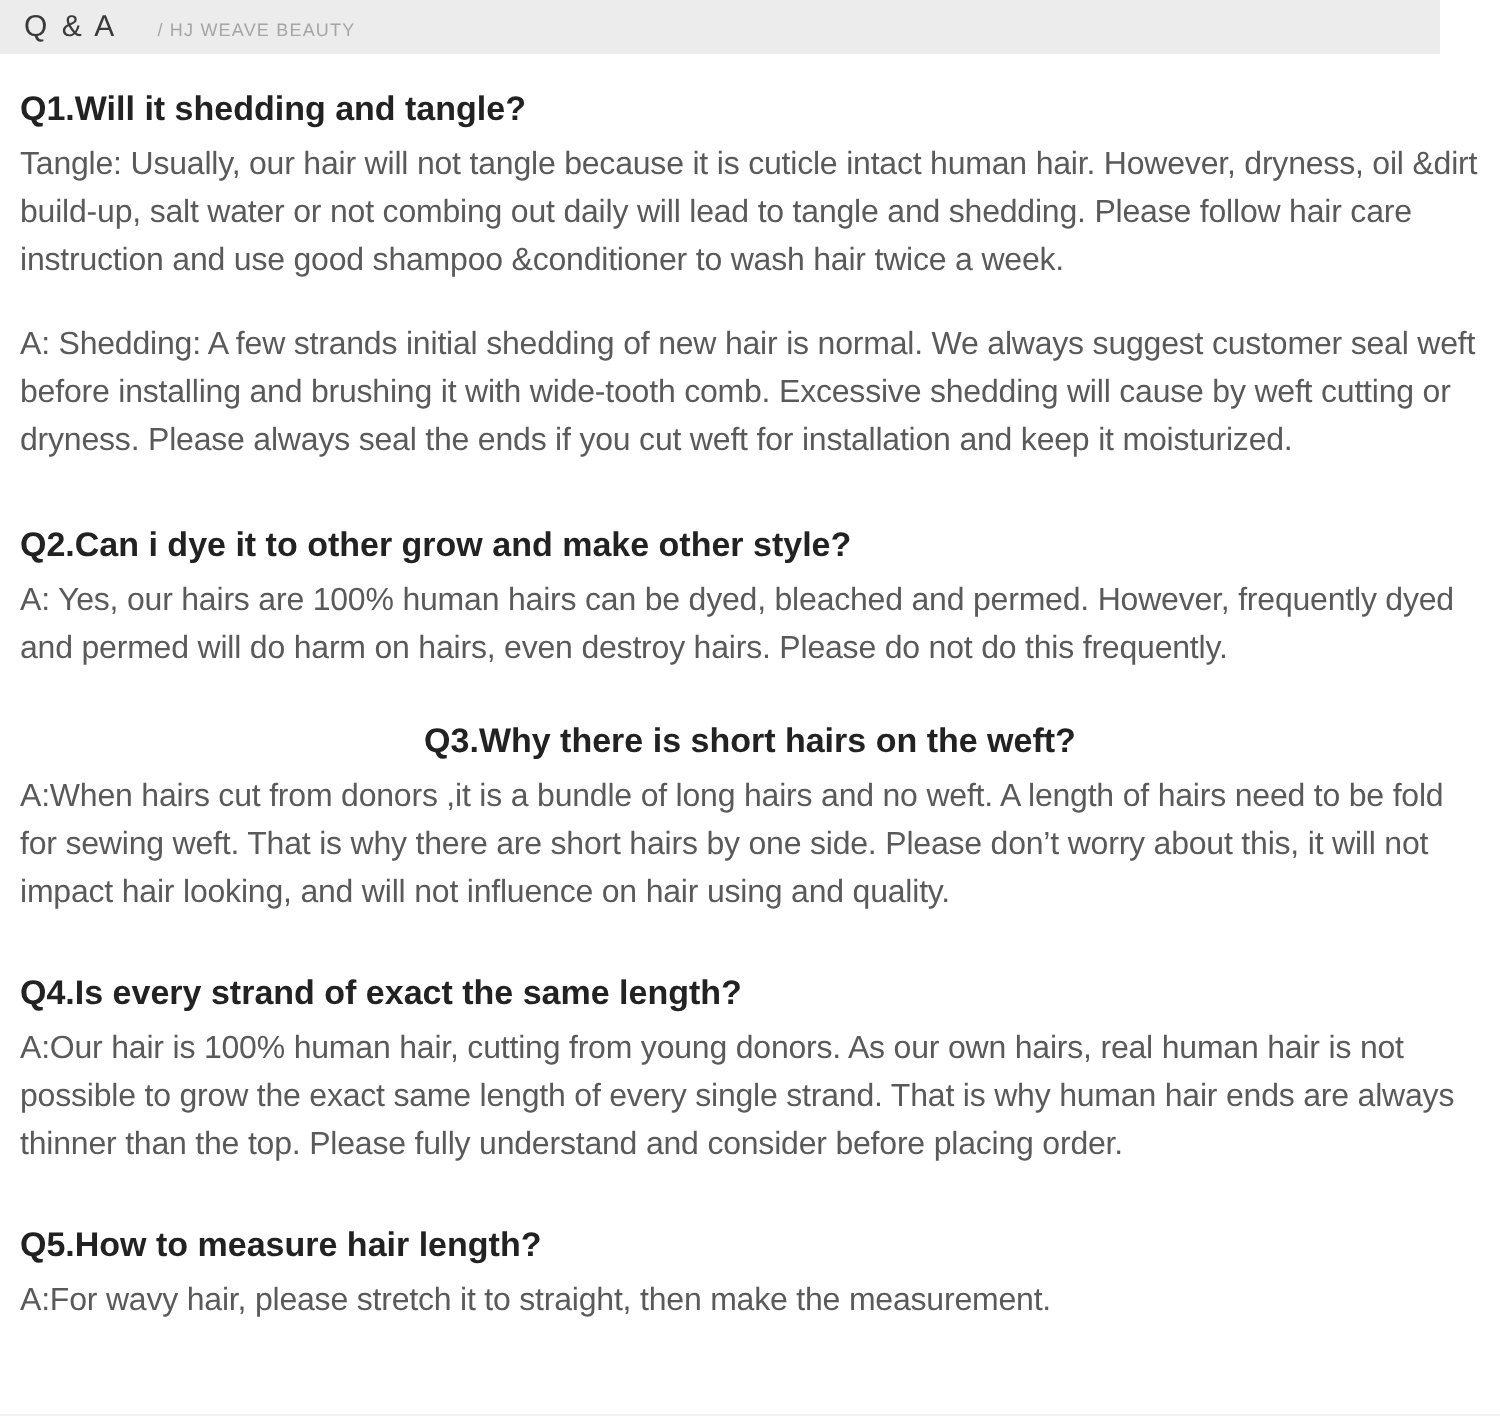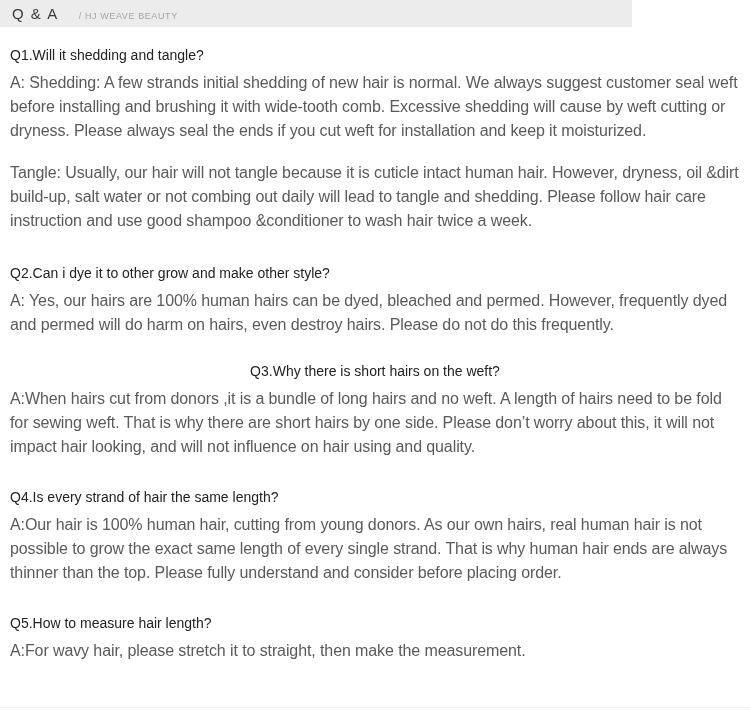--- a/index.html
+++ b/index.html
@@ -5,21 +5,21 @@
   * { margin: 0; padding: 0; box-sizing: border-box; }
   html, body { background: #ffffff; }
   body {
     width: 750px;
     height: 710px;
     position: relative;
     overflow: hidden;
     font-family: "Liberation Sans", "DejaVu Sans", sans-serif;
   }
   .header-bar {
-    width: 632px;
+    width: 720px;
     height: 27px;
     background: #ececec;
     display: flex;
     align-items: baseline;
     padding-left: 12px;
     padding-top: 5px;
   }
   .header-title {
     font-size: 15px;
     color: #3a3a3a;
@@ -30,22 +30,22 @@
     font-size: 9px;
     color: #a5a5a5;
     letter-spacing: 0.6px;
     margin-left: 20px;
     text-transform: uppercase;
   }
   .content {
     padding: 0 10px;
   }
   .qa-question {
-    font-size: 14px;
-    font-weight: 400;
+    font-size: 17px;
+    font-weight: 700;
     color: #222222;
     line-height: 24px;
   }
   .qa-answer {
     font-size: 16px;
     color: #5a5a5a;
     line-height: 24px;
     letter-spacing: -0.1px;
     margin-top: 4px;
   }
@@ -69,36 +69,36 @@
 
 <div class="header-bar">
   <span class="header-title">Q &amp; A</span>
   <span class="header-subtitle">/ HJ WEAVE BEAUTY</span>
 </div>
 
 <div class="content">
 
   <section class="qa-section sec-1">
     <h3 class="qa-question">Q1.Will it shedding and tangle?</h3>
+    <p class="qa-answer">Tangle: Usually, our hair will not tangle because it is cuticle intact human hair. However, dryness, oil &amp;dirt build-up, salt water or not combing out daily will lead to tangle and shedding. Please follow hair care instruction and use good shampoo &amp;conditioner to wash hair twice a week.</p>
     <p class="qa-answer">A: Shedding: A few strands initial shedding of new hair is normal. We always suggest customer seal weft before installing and brushing it with wide-tooth comb. Excessive shedding will cause by weft cutting or dryness. Please always seal the ends if you cut weft for installation and keep it moisturized.</p>
-    <p class="qa-answer">Tangle: Usually, our hair will not tangle because it is cuticle intact human hair. However, dryness, oil &amp;dirt build-up, salt water or not combing out daily will lead to tangle and shedding. Please follow hair care instruction and use good shampoo &amp;conditioner to wash hair twice a week.</p>
   </section>
 
   <section class="qa-section sec-2">
     <h3 class="qa-question">Q2.Can i dye it to other grow and make other style?</h3>
     <p class="qa-answer">A: Yes, our hairs are 100% human hairs can be dyed, bleached and permed. However, frequently dyed and permed will do harm on hairs, even destroy hairs. Please do not do this frequently.</p>
   </section>
 
   <section class="qa-section sec-3">
     <h3 class="qa-question">Q3.Why there is short hairs on the weft?</h3>
     <p class="qa-answer">A:When hairs cut from donors ,it is a bundle of long hairs and no weft. A length of hairs need to be fold for sewing weft. That is why there are short hairs by one side. Please don’t worry about this, it will not impact hair looking, and will not influence on hair using and quality.</p>
   </section>
 
   <section class="qa-section sec-4">
-    <h3 class="qa-question">Q4.Is every strand of hair the same length?</h3>
+    <h3 class="qa-question">Q4.Is every strand of exact the same length?</h3>
     <p class="qa-answer">A:Our hair is 100% human hair, cutting from young donors. As our own hairs, real human hair is not possible to grow the exact same length of every single strand. That is why human hair ends are always thinner than the top. Please fully understand and consider before placing order.</p>
   </section>
 
   <section class="qa-section sec-5">
     <h3 class="qa-question">Q5.How to measure hair length?</h3>
     <p class="qa-answer">A:For wavy hair, please stretch it to straight, then make the measurement.</p>
   </section>
 
 </div>
 

